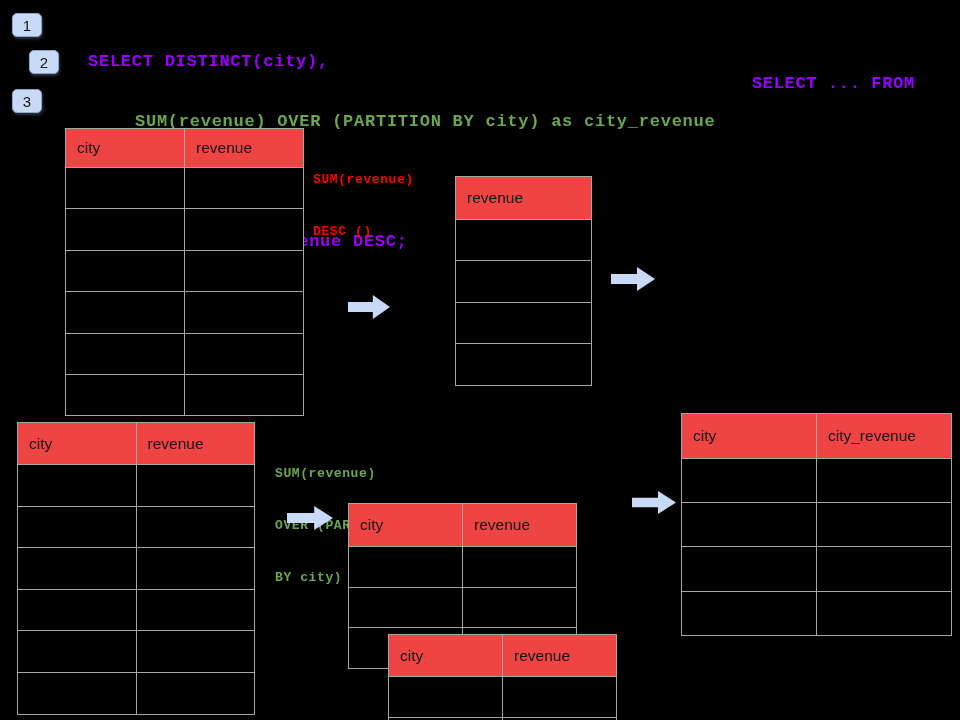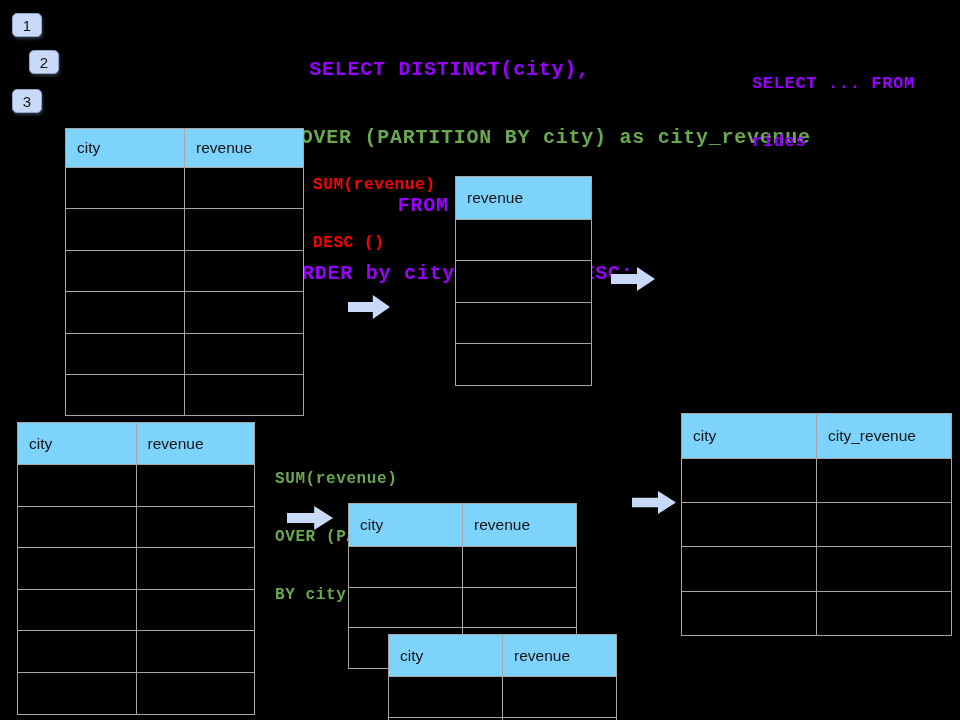--- a/index.html
+++ b/index.html
@@ -5,45 +5,45 @@
   html{background:#000;}
   body{
     margin:0; width:960px; height:720px; position:relative; overflow:hidden;
     background:#000; font-family:"Liberation Sans", sans-serif;
   }
   
   .code{
     position:absolute; font-family:"Liberation Mono", monospace;
     font-weight:bold; white-space:pre; letter-spacing:0.75px;
   }
-  .sql-main{left:88px; top:13px; font-size:20px;text-align:center;}
+  .sql-main{left:88px; top:13px; font-size:17px;}
   .sql-main > div{line-height:22px; height:22px;}
   .indent1{padding-left:24px;}
   .indent2{padding-left:47px;}
   .side-note{left:752px; top:36px; font-size:17px; letter-spacing:0.65px;}
   .side-note > div{line-height:20px; height:20px;}
-  .annot{font-size:16px; letter-spacing:0.6px;}
+  .annot{font-size:13px; letter-spacing:0.6px;}
   .annot > div{line-height:21.8px;}
   .annot-total{left:313px; top:139px;}
   .annot-partition{left:275px; top:433px;}
   .c-purple{color:#9900ff;}
   .c-red{color:#ff0000;}
   .c-green{color:#6aa84f;}
   
   .badge{
     position:absolute; width:30px; height:24px; background:#c9daf8;
     border:1px solid #8fa3c8; border-radius:5px; box-sizing:border-box;
     color:#141414; font-size:15px; display:flex; align-items:center; justify-content:center;
     box-shadow:1px 2px 3px rgba(130,150,180,0.35);
   }
   
   .dtable{
     position:absolute; background:#000; border:1px solid #a6a6a6; box-sizing:border-box;
   }
-  .thead{display:flex; height:var(--hh); background:#7dd3fc;}
+  .thead{display:flex; height:var(--hh); background:#ef4444;}
   .th{
     flex:1; display:flex; align-items:center; padding-left:11px; box-sizing:border-box;
     font-size:15.5px; color:#141414; border-right:1px solid #a6a6a6;
   }
   .th:last-child{border-right:0;}
   .trow{display:flex; height:var(--rh); border-top:1px solid #a6a6a6; box-sizing:border-box;}
   .td{flex:1; border-right:1px solid #a6a6a6; box-sizing:border-box;}
   .td:last-child{border-right:0;}
   .ontop{z-index:2;}
   .arrow{position:absolute;}
@@ -57,21 +57,20 @@
 
 <div class="code sql-main">
   <div class="c-purple">SELECT DISTINCT(city),</div>
   <div class="c-green indent2">SUM(revenue) OVER (PARTITION BY city) as city_revenue</div>
   <div class="c-purple indent1">FROM rides</div>
   <div class="c-purple indent1">ORDER by city_revenue DESC;</div>
 </div>
 
 <div class="code side-note c-purple">
   <div>SELECT ... FROM</div>
-  <div>rides</div>
 </div>
 
 <div class="code annot annot-total c-red">
   <div>SUM(revenue)</div>
   <div>DESC ()</div>
 </div>
 
 <div class="code annot annot-partition c-green">
   <div>SUM(revenue)</div>
   <div>OVER (PARTITION</div>

